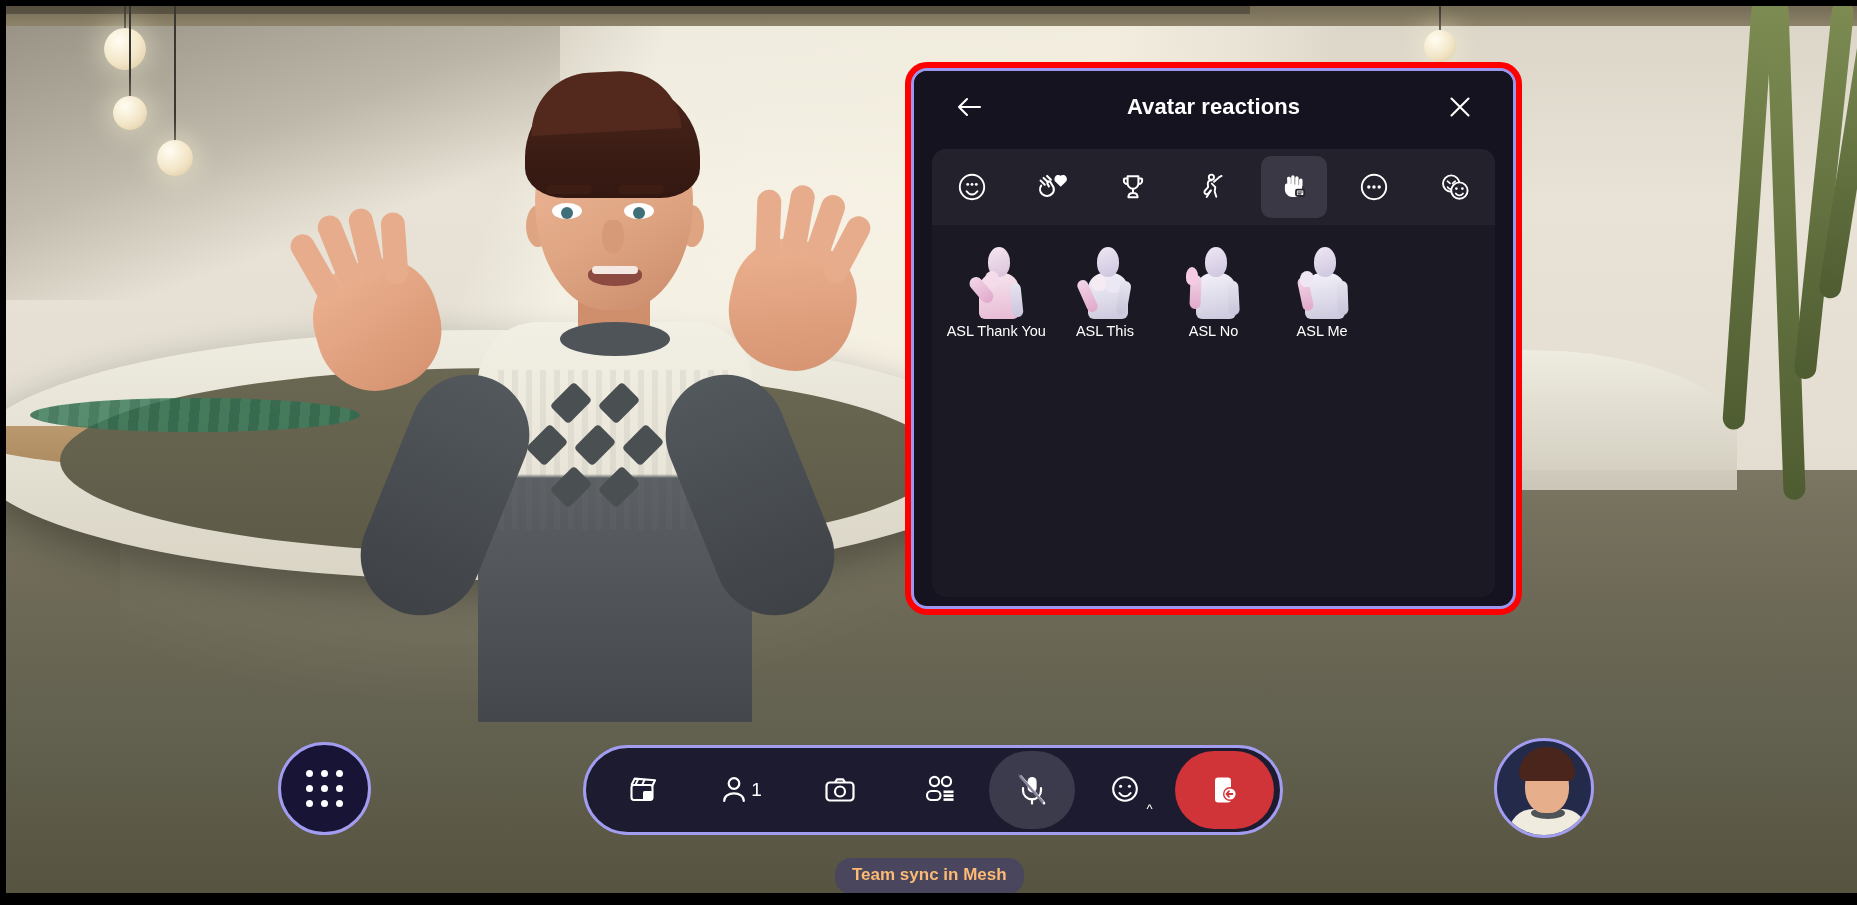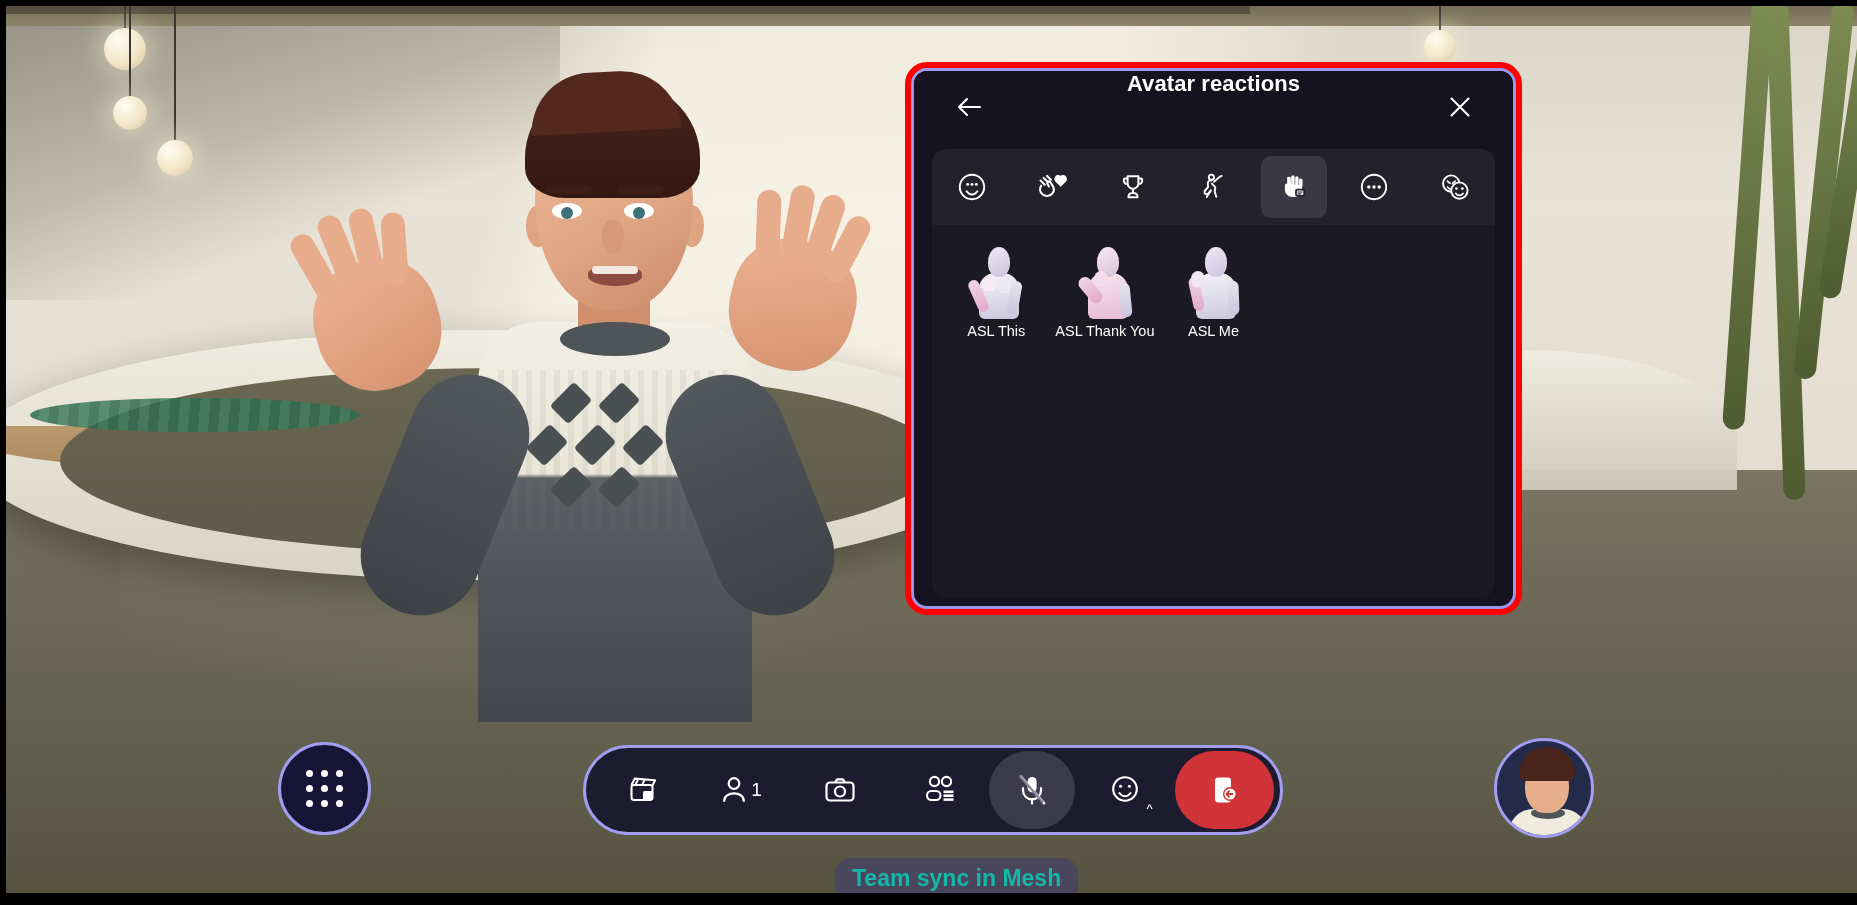--- a/index.html
+++ b/index.html
@@ -167,21 +167,21 @@
   }
   .panel-inner {
     position:absolute; inset:0;
     border-radius: 16px;
     border: 3px solid #9b96f0;
     background: #14131f;
     overflow:hidden;
   }
   .panel-header {
     position:relative; height: 72px;
-    display:flex; align-items:flex-start;
+    display:flex; align-items:center;
     background: #14131f;
   }
   .hdr-back {
     position:absolute; left:38px; top:50%; transform: translateY(-50%);
     width:34px; height:34px; display:flex; align-items:center; justify-content:center;
     cursor:pointer; border-radius:6px;
   }
   .hdr-title {
     width:100%; text-align:center;
     color:#ffffff; font-size:22px; font-weight:600; letter-spacing:.1px;
@@ -312,21 +312,21 @@
   }
   .sa-hair { position:absolute; left:22px; top:6px; width:56px; height:34px; background:#4a251b; border-radius: 30px 30px 8px 8px; }
   .sa-face { position:absolute; left:28px; top:18px; width:44px; height:54px; background:#e7ae8c; border-radius:50% 50% 45% 45%; }
   .sa-body { position:absolute; left:12px; top:68px; width:78px; height:40px; background:#efebdf; border-radius:24px 24px 0 0; }
   .sa-collar { position:absolute; left:34px; top:66px; width:34px; height:12px; background:#4e5457; border-radius:50%; }
 
   #meeting-label {
     position:absolute; left:835px; top:858px;
     padding: 7px 17px 9px 17px;
     background: rgba(72,68,96,0.92);
-    color:#14b8a6; font-size:23px; font-weight:600;
+    color:#fdba74; font-size:17px; font-weight:600;
     border-radius: 16px;
     white-space:nowrap;
   }
   .black-strip-top { position:absolute; left:0; top:0; width:1857px; height:6px; background:#000; }
   .black-strip-bottom { position:absolute; left:0; bottom:0; width:1857px; height:12px; background:#000; }
   .black-strip-left { position:absolute; left:0; top:0; width:6px; height:905px; background:#000; }
 </style>
 </head>
 <body>
 
@@ -503,45 +503,57 @@
         </svg>
       </div>
     </div>
 
     <div class="grid-area">
       <div class="grid">
 
 
         <div class="react-item">
           <div class="react-thumb">
+            <div class="mini pink">
+              <div class="m-body"></div>
+                <div class="m-head"></div>
+              <div class="m-arm" style="left:14px;top:30px;transform:rotate(-40deg);width:13px;height:30px;"></div>
+              <div class="m-hand" style="left:24px;top:26px;background:#f6dcea;"></div>
+              <div class="m-arm2" style="left:50px;top:38px;transform:rotate(-6deg);"></div>
+            </div>
+          </div>
+          <div class="react-label">ASL Thank You</div>
+        </div>
+
+        <div class="react-item">
+          <div class="react-thumb">
             <div class="mini">
               <div class="m-body"></div>
                 <div class="m-head"></div>
               <div class="m-arm" style="left:12px;top:34px;transform:rotate(-24deg);"></div>
               <div class="m-hand" style="left:22px;top:30px;"></div>
               <div class="m-hand" style="left:36px;top:32px;background:#ece7f4;"></div>
               <div class="m-arm2" style="left:48px;top:36px;transform:rotate(10deg);"></div>
             </div>
           </div>
           <div class="react-label">ASL This</div>
         </div>
 
         <div class="react-item">
           <div class="react-thumb">
-            <div class="mini pink">
+            <div class="mini">
               <div class="m-body"></div>
                 <div class="m-head"></div>
-              <div class="m-arm" style="left:14px;top:30px;transform:rotate(-40deg);width:13px;height:30px;"></div>
-              <div class="m-hand" style="left:24px;top:26px;background:#f6dcea;"></div>
-              <div class="m-arm2" style="left:50px;top:38px;transform:rotate(-6deg);"></div>
+              <div class="m-arm" style="left:12px;top:30px;transform:rotate(2deg);"></div>
+              <div class="m-hand" style="left:8px;top:22px;background:#f4cbe2;width:12px;height:18px;"></div>
+              <div class="m-arm2" style="left:50px;top:36px;transform:rotate(-3deg);"></div>
             </div>
           </div>
-          <div class="react-label">ASL Thank You</div>
+          <div class="react-label">ASL No</div>
         </div>
-
 
         <div class="react-item">
           <div class="react-thumb">
             <div class="mini">
               <div class="m-body"></div>
                 <div class="m-head"></div>
               <div class="m-arm" style="left:13px;top:32px;transform:rotate(-12deg);"></div>
               <div class="m-hand" style="left:13px;top:26px;background:#eee6f3;"></div>
               <div class="m-arm2" style="left:50px;top:36px;transform:rotate(-2deg);"></div>
             </div>

